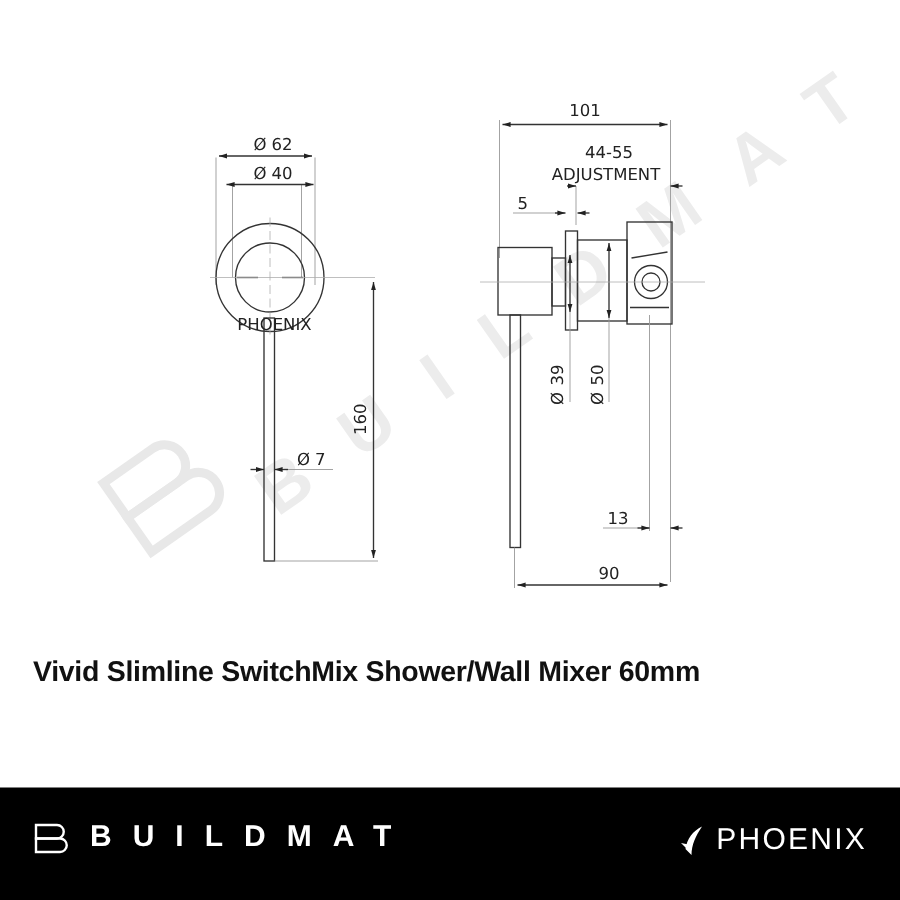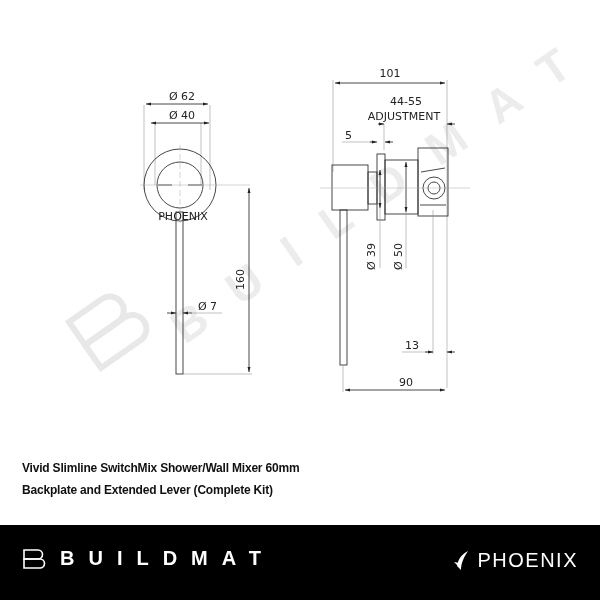--- a/index.html
+++ b/index.html
@@ -1,19 +1,19 @@
 <!DOCTYPE html>
 <html><head>
 <meta charset="utf-8">
 <style>
   html, body { margin:0; padding:0; }
   body { width:600px; height:600px; background:#ffffff; position:relative; overflow:hidden; font-family:"Liberation Sans", sans-serif; }
   #drawing { position:absolute; left:0; top:0; width:600px; height:430px; }
   .dim { font-family:"DejaVu Sans", sans-serif; font-size:11px; fill:#222; }
-  .caption { position:absolute; left:22px; top:457px; width:560px; font-family:"Liberation Sans", sans-serif; font-weight:bold; font-size:12px; line-height:22px; color:#111; letter-spacing:-0.2px; }
+  .caption { position:absolute; left:22px; top:438px; width:560px; font-family:"Liberation Sans", sans-serif; font-weight:bold; font-size:19px; line-height:22px; color:#111; letter-spacing:-0.2px; }
   .caption div { white-space:nowrap; }
   .footer { position:absolute; left:0; top:525px; width:600px; height:75px; background:#000; }
   .footer .bm { position:absolute; left:22px; top:22px; display:flex; align-items:center; }
   .footer .bm-text { color:#fff; font-family:"Liberation Sans", sans-serif; font-weight:bold; font-size:20px; letter-spacing:14px; margin-left:12px; }
   .footer .px { position:absolute; right:22px; top:24px; display:flex; align-items:center; }
   .footer .px-text { color:#fff; font-family:"Liberation Sans", sans-serif; font-size:20px; letter-spacing:1.5px; margin-left:6px; }
 </style>
 </head>
 <body>
 
@@ -116,21 +116,20 @@
   <text class="dim" x="0" y="0" font-size="12" transform="translate(375,270) rotate(-90)">Ø</text>
   <text class="dim" x="0" y="0" font-size="12" transform="translate(375,257) rotate(-90)">39</text>
   <text class="dim" x="0" y="0" font-size="12" transform="translate(402,270) rotate(-90)">Ø</text>
   <text class="dim" x="0" y="0" font-size="12" transform="translate(402,257) rotate(-90)">50</text>
   <text class="dim" x="405" y="349" font-size="12">13</text>
   <text class="dim" x="399" y="386" font-size="12">90</text>
 </svg>
 
 <div class="caption">
   <div>Vivid Slimline SwitchMix Shower/Wall Mixer 60mm</div>
-  <div>Backplate and Extended Lever (Complete Kit)</div>
 </div>
 
 <div class="footer">
   <div class="bm">
     <svg width="26" height="22" viewBox="0 0 26 22">
       <path d="M2,2 h14 a4.5,4.5 0 0 1 0,9 h-14 z" fill="none" stroke="#fff" stroke-width="1.6"></path>
       <path d="M2,11 h16 a4.5,4.5 0 0 1 0,9 h-16 z" fill="none" stroke="#fff" stroke-width="1.6"></path>
     </svg>
     <span class="bm-text">BUILDMAT</span>
   </div>

